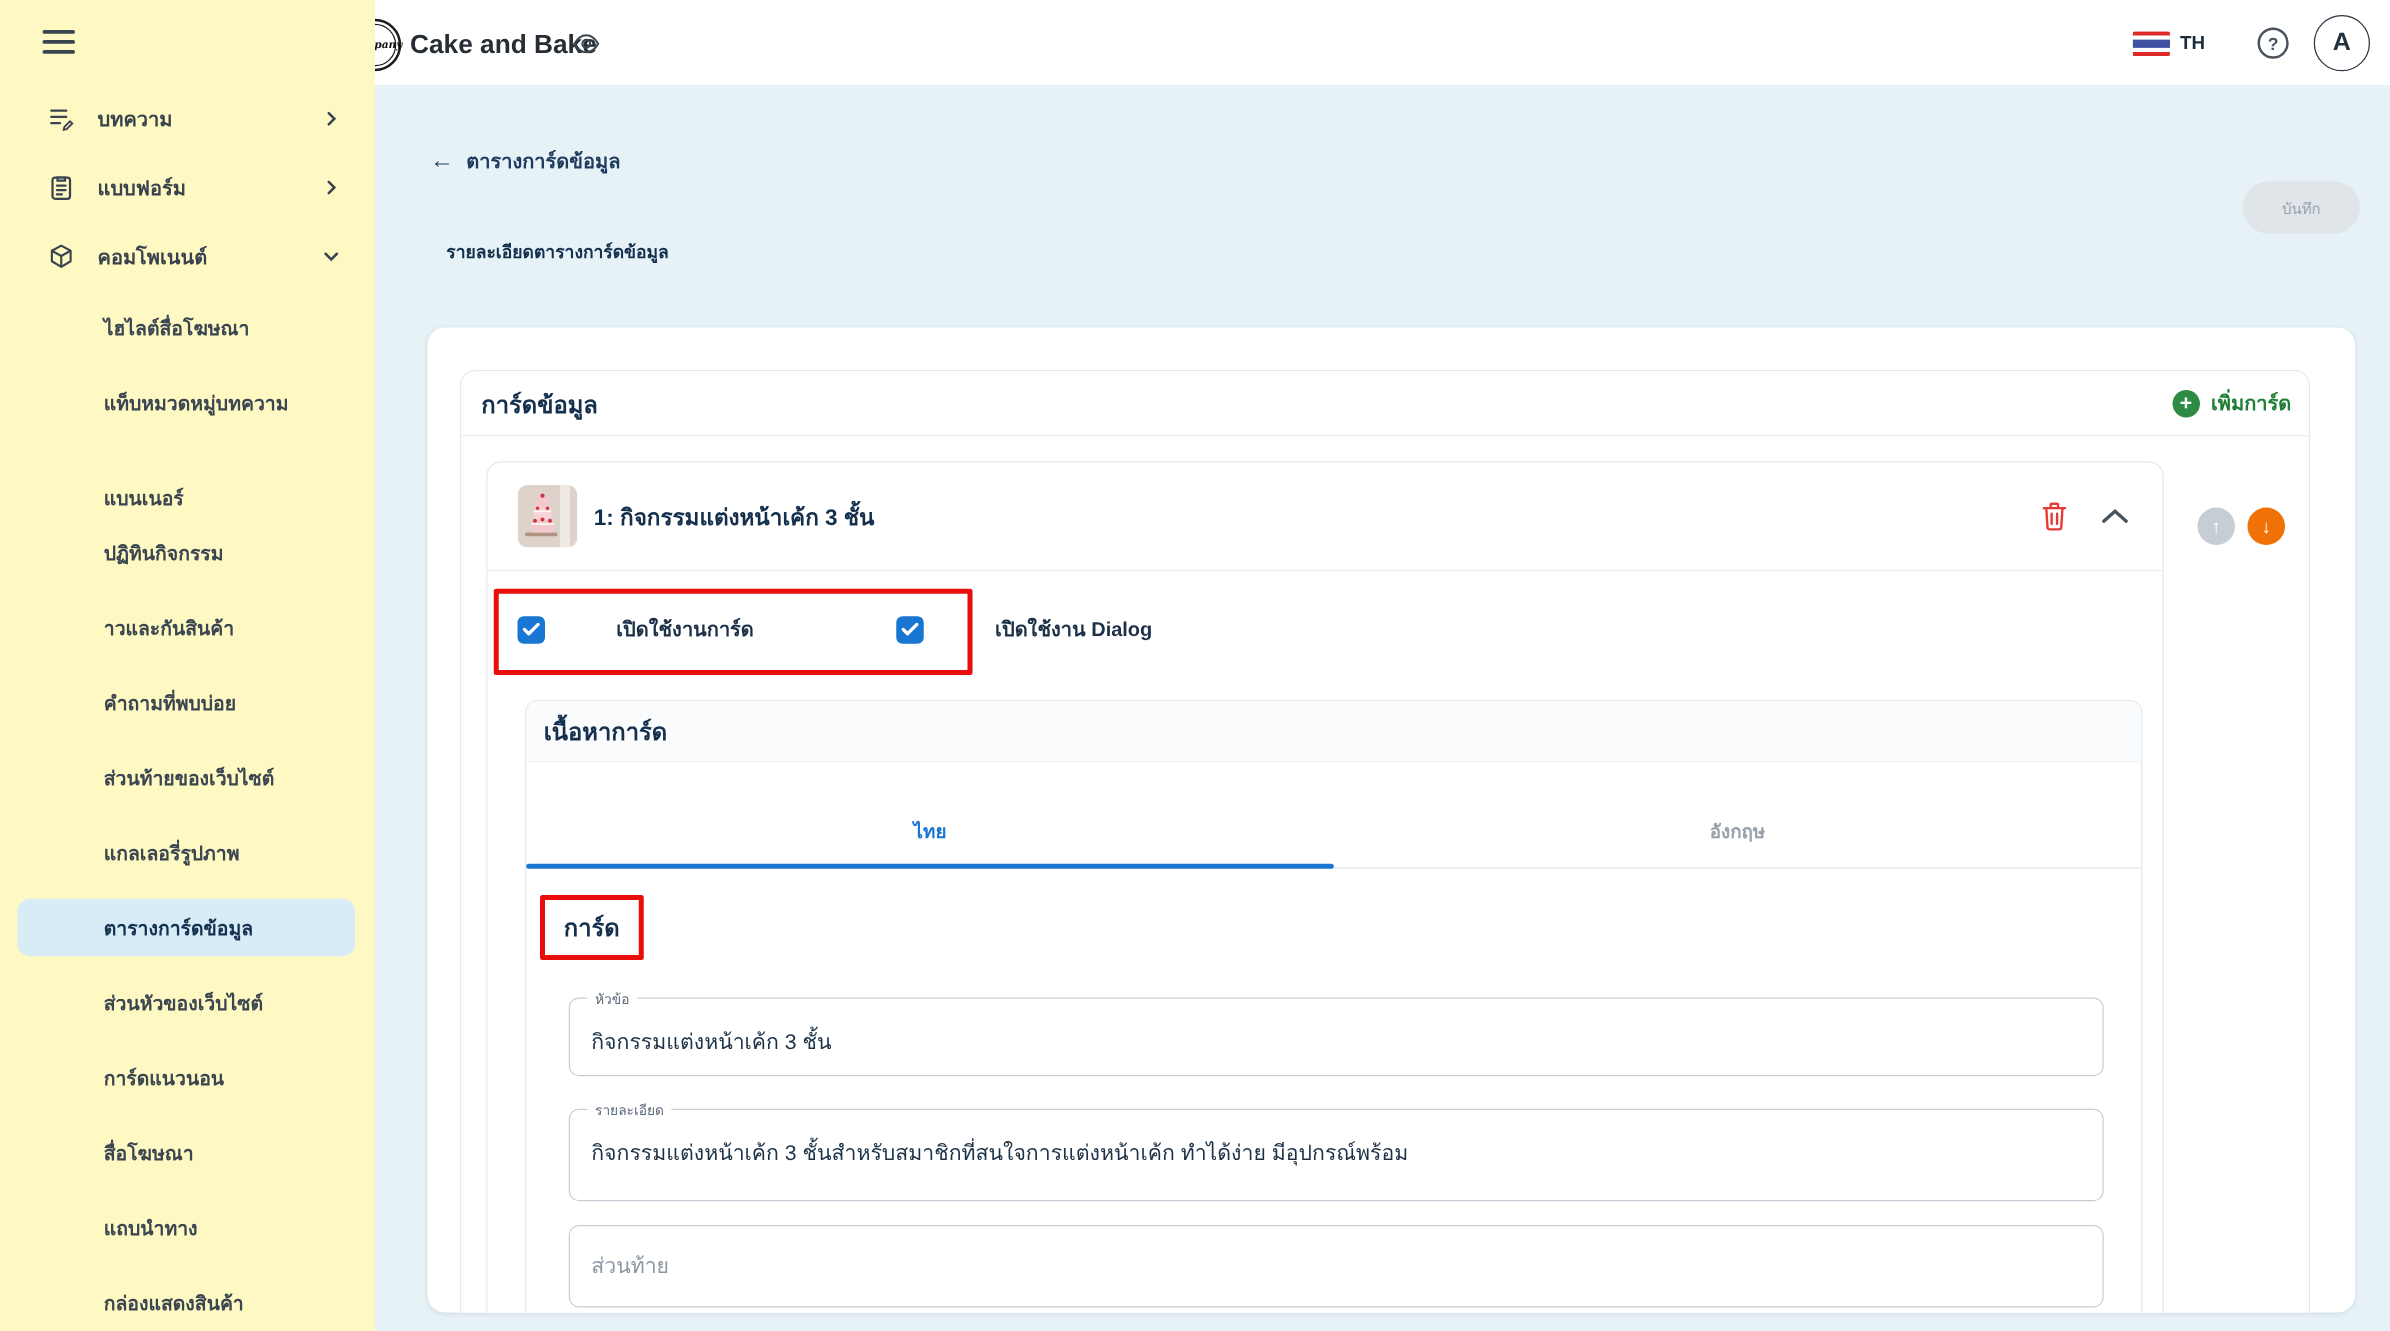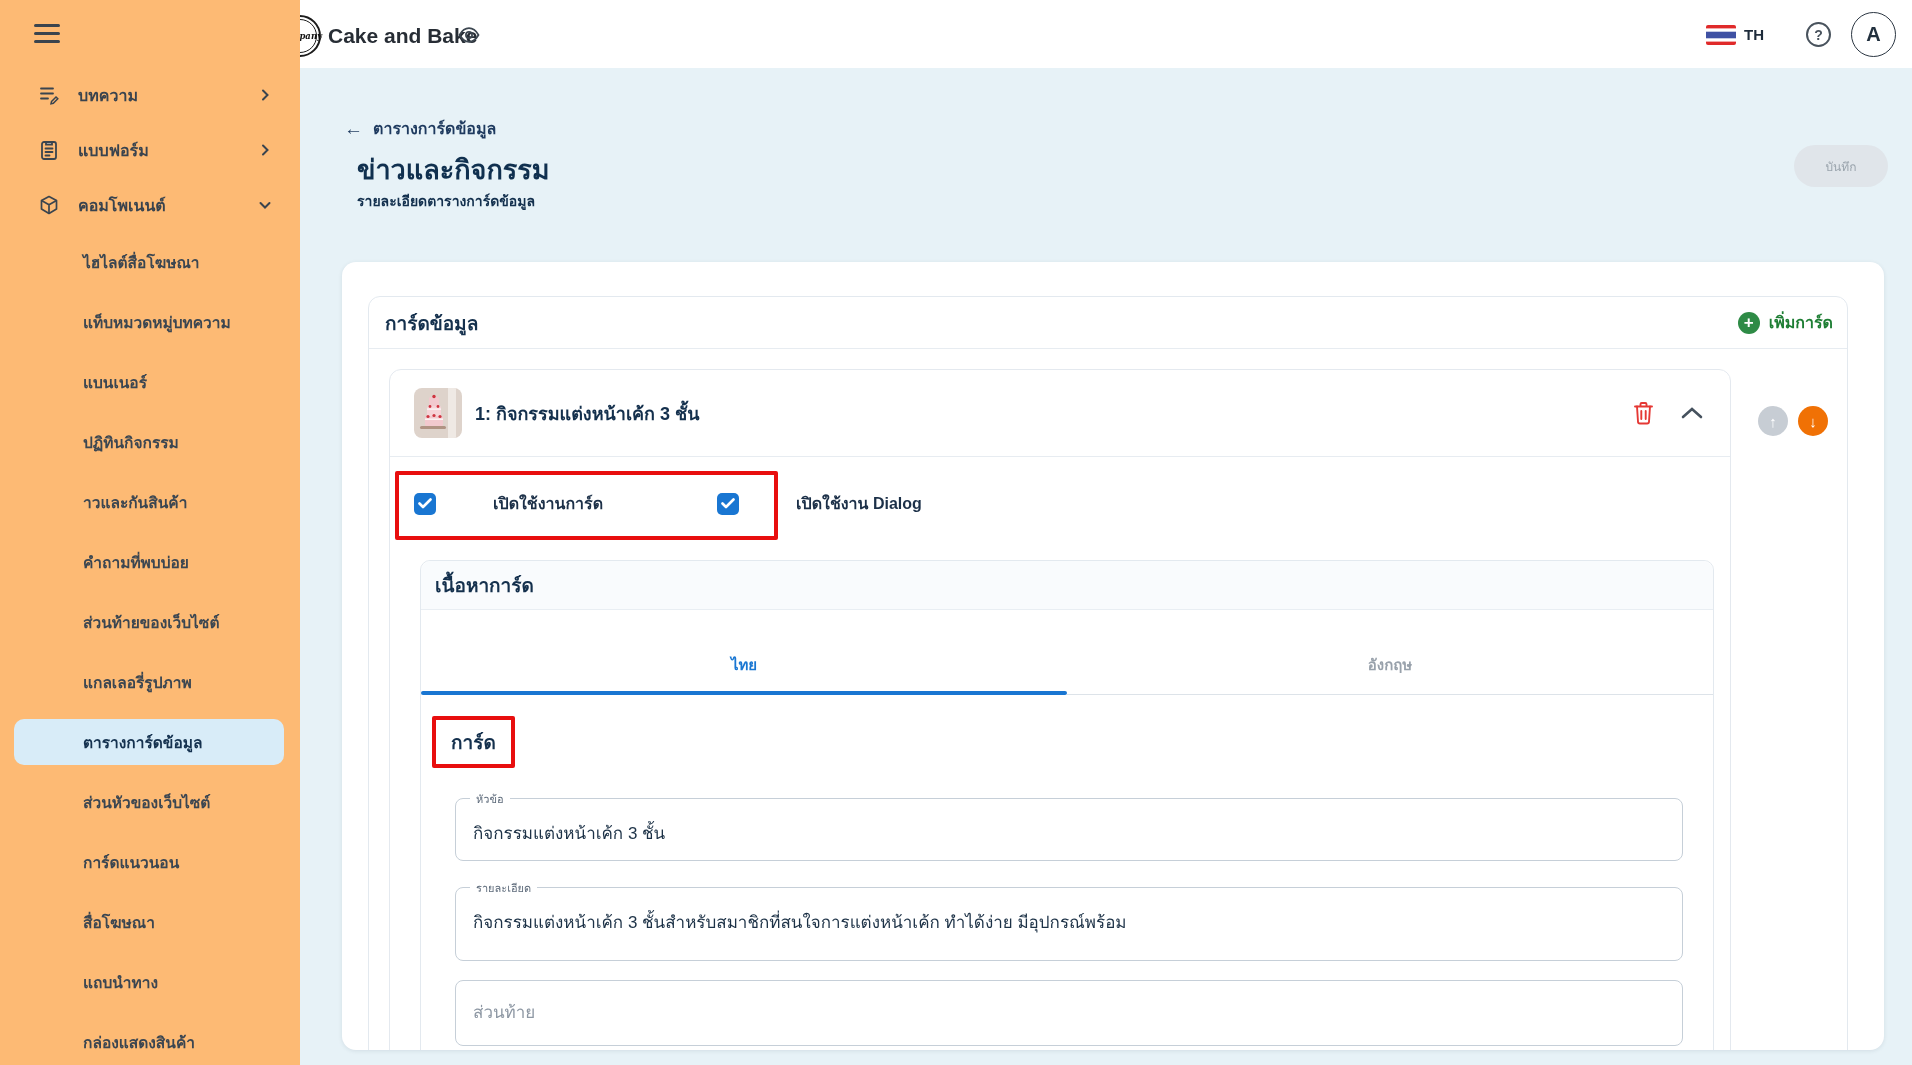--- a/index.html
+++ b/index.html
@@ -17,21 +17,21 @@
   .site-title { position:absolute; left:328px; top:24px; font-size:21px; font-weight:700; color:#272d35; }
   .eye-ic { position:absolute; left:458px; top:27px; }
   .flag { position:absolute; left:1706px; top:25px; width:30px; height:20px; border-radius:2px; overflow:hidden; }
   .lang { position:absolute; left:1744px; top:26px; font-size:15px; font-weight:700; color:#1d2b3a; }
   .help { position:absolute; left:1806px; top:22px; width:25px; height:25px; border:2px solid #49535d; border-radius:50%;
     display:flex; align-items:center; justify-content:center; font-size:14px; font-weight:700; color:#49535d; }
   .avatar { position:absolute; left:1851px; top:12px; width:45px; height:45px; border:1.5px solid #2b3642; border-radius:50%;
     background:#fff; display:flex; align-items:center; justify-content:center; font-size:20px; font-weight:600; color:#22303e; }
 
   
-  .sidebar { position:absolute; left:0; top:0; width:300px; height:1065px; background:#fdba74; z-index:6; }
+  .sidebar { position:absolute; left:0; top:0; width:300px; height:1065px; background:#fef9c3; z-index:6; }
   .hamburger { position:absolute; left:34px; top:24px; width:26px; height:20px; cursor:pointer; }
   .hamburger i { display:block; height:2.6px; background:#3a444e; border-radius:2px; margin-bottom:5.5px; }
   .nav-item { position:absolute; left:0; width:300px; height:44px; display:flex; align-items:center; cursor:pointer; }
   .nav-item .mi { position:absolute; left:38px; width:22px; height:22px; }
   .nav-item .lbl { position:absolute; left:78px; font-size:16px; font-weight:600; color:#39434e; }
   .nav-item .chev { position:absolute; left:258px; width:14px; height:14px; }
   .sub-item { position:absolute; left:0; width:248px; height:46px; display:flex; align-items:center; cursor:pointer; }
   .sub-item .lbl { position:absolute; left:83px; font-size:15.5px; font-weight:600; color:#3b4651; }
   .sub-item.active { left:14px; width:270px; background:#d8ecf8; border-radius:10px; }
   .sub-item.active .lbl { left:69px; font-weight:700; color:#14314f; }
@@ -190,21 +190,21 @@
           </svg>
       </span>
     </div>
 
     <div class="sub-item" style="top:239px">
         <span class="lbl">ไฮไลต์สื่อโฆษณา</span>
       </div>
     <div class="sub-item" style="top:299px">
         <span class="lbl">แท็บหมวดหมู่บทความ</span>
       </div>
-    <div class="sub-item" style="top:359px">
+    <div class="sub-item" style="top:375px">
         <span class="lbl">แบนเนอร์</span>
       </div>
     <div class="sub-item" style="top:419px">
         <span class="lbl">ปฏิทินกิจกรรม</span>
       </div>
     <div class="sub-item" style="top:479px">
         <span class="lbl">าวและกันสินค้า</span>
       </div>
     <div class="sub-item" style="top:539px">
         <span class="lbl">คำถามที่พบบ่อย</span>
@@ -234,21 +234,20 @@
         <span class="lbl">กล่องแสดงสินค้า</span>
       </div>
   </div>
 
   <div class="content">
 
     <div class="breadcrumb">
       <span class="arrow">←</span>
       <span class="txt">ตารางการ์ดข้อมูล</span>
     </div>
-    <div class="page-title">ข่าวและกิจกรรม</div>
     <div class="page-sub">รายละเอียดตารางการ์ดข้อมูล</div>
     <button class="save-btn" disabled="">บันทึก</button>
 
     <div class="outer-panel">
       <div class="inner-panel">
 
         <div class="inner-head">
           <span class="t">การ์ดข้อมูล</span>
           <div class="add-btn">
             <span class="plus">+</span>

